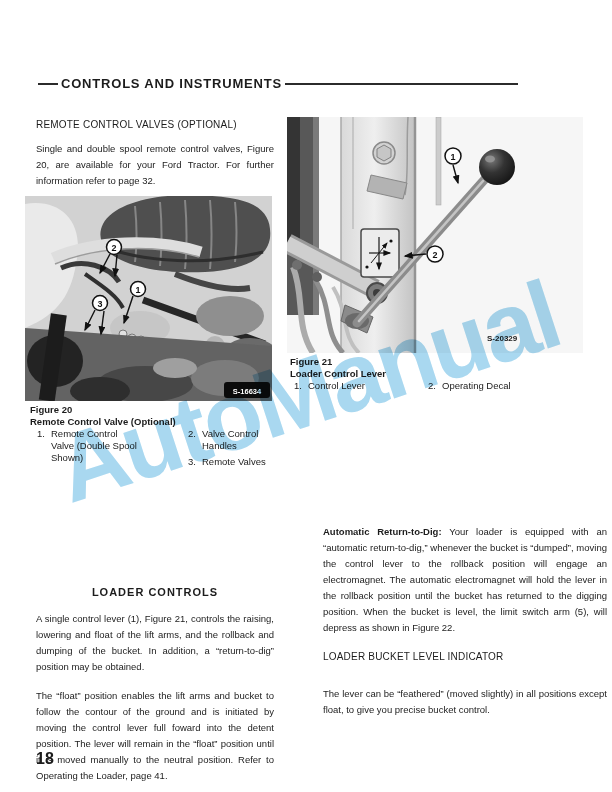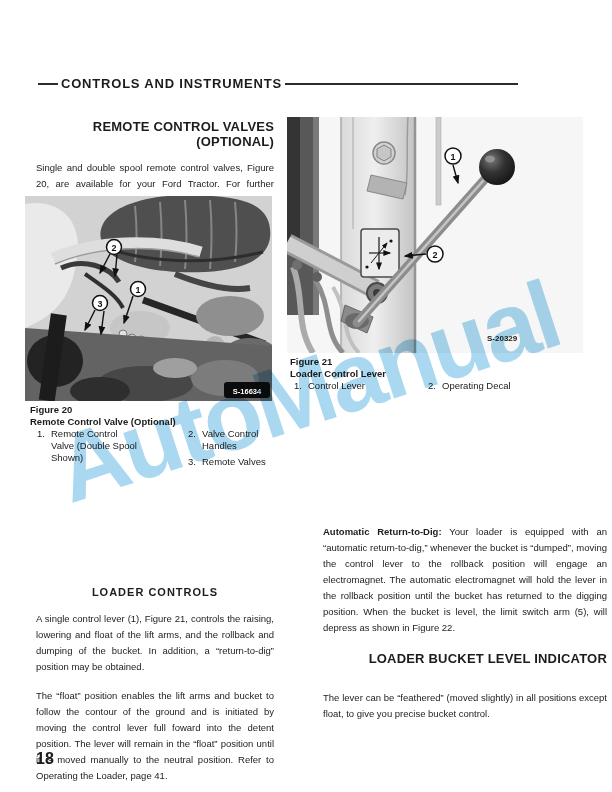--- a/index.html
+++ b/index.html
@@ -8,21 +8,21 @@
     font-family:"Liberation Sans",sans-serif;color:#1c1c1c;
   }
   
   .header{position:absolute;left:38px;top:76px;width:480px;display:flex;align-items:center;}
   .hline{height:0;border-top:2px solid #2b2b2b;}
   .hline.short{width:20px;}
   .hline.long{flex:1;}
   .htitle{font-size:13px;font-weight:bold;letter-spacing:.8px;padding:0 3px;white-space:nowrap;}
   
   .col{position:absolute;}
-  .sechead{font-size:13px;font-weight:bold;letter-spacing:.2px;text-align:right;}
+  .sechead{font-size:10px;font-weight:normal;letter-spacing:.2px;}
   .body-p{font-size:9.5px;line-height:16px;text-align:justify;margin:0;}
   .gap{height:11px;}
   .gap13{height:13px;}
   .center-head{font-size:11px;font-weight:bold;letter-spacing:1px;text-align:center;}
   
   .figcap{font-size:9.5px;line-height:12px;}
   .figcap .t1,.figcap .t2{font-weight:bold;text-align:left;}
   .cap-item{display:flex;}
   .cap-item .num{width:14px;flex:0 0 14px;}
   .pagenum{position:absolute;left:36px;top:750px;font-size:16px;font-weight:bold;}

